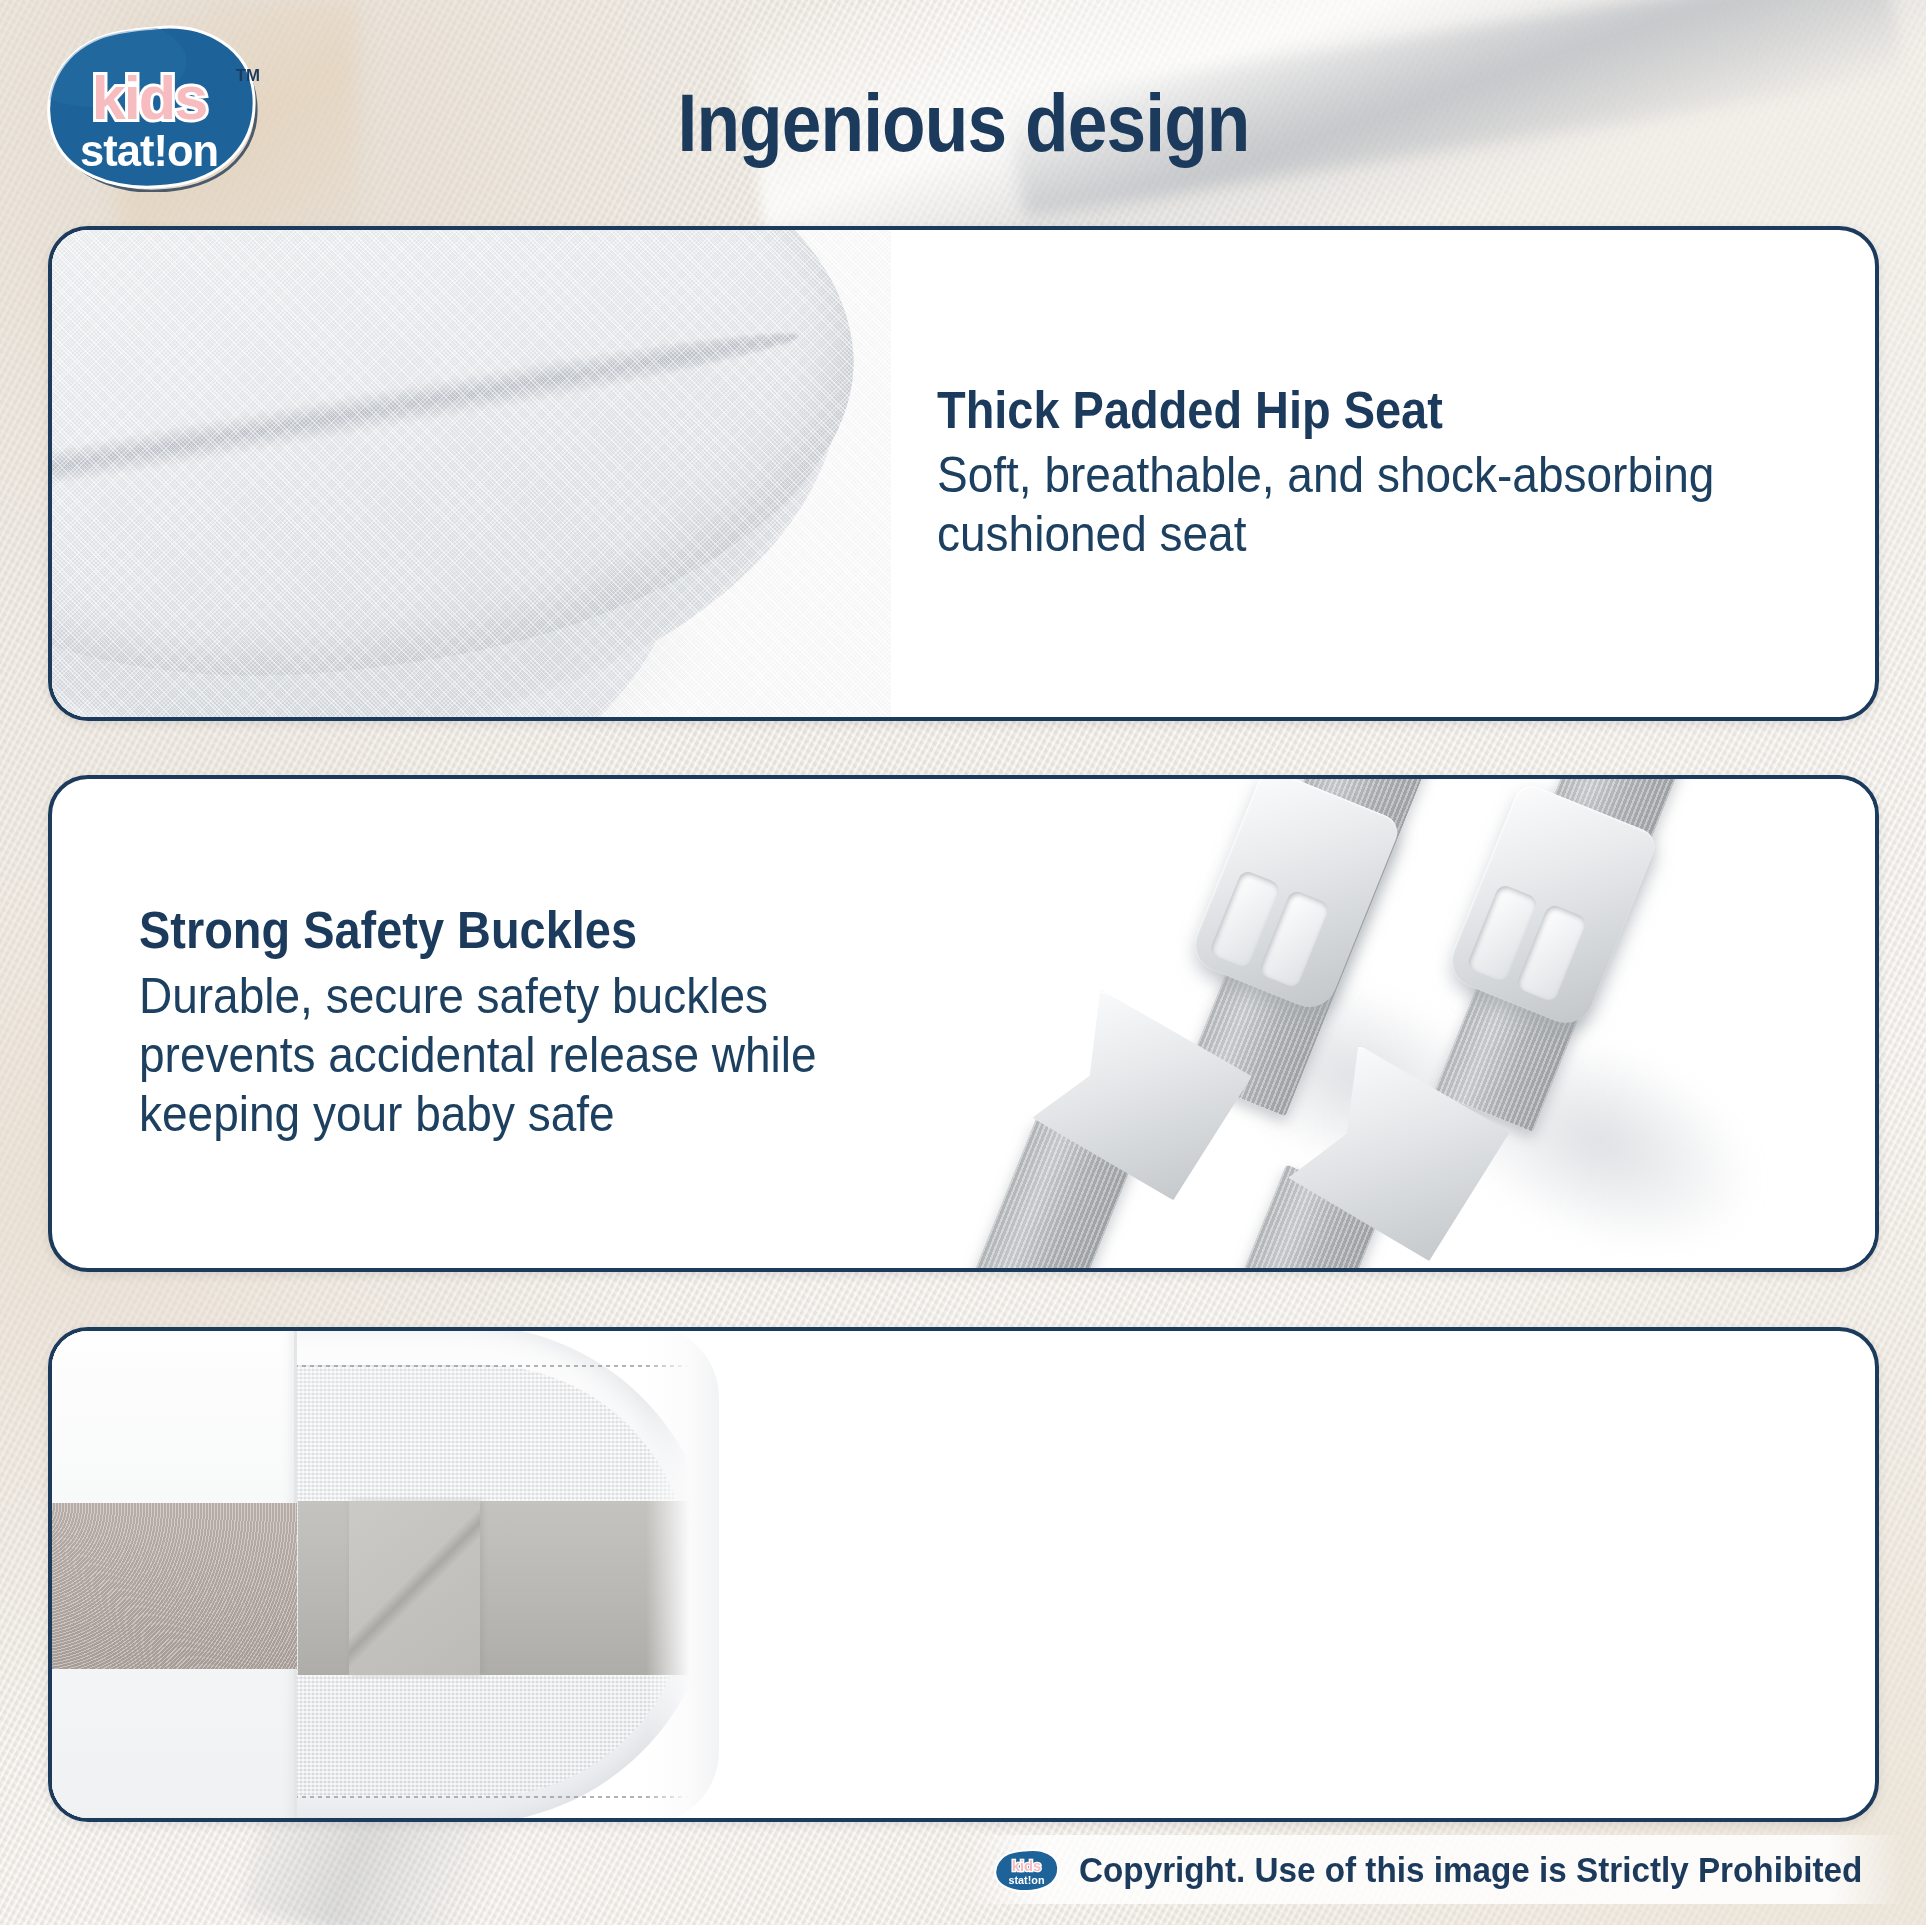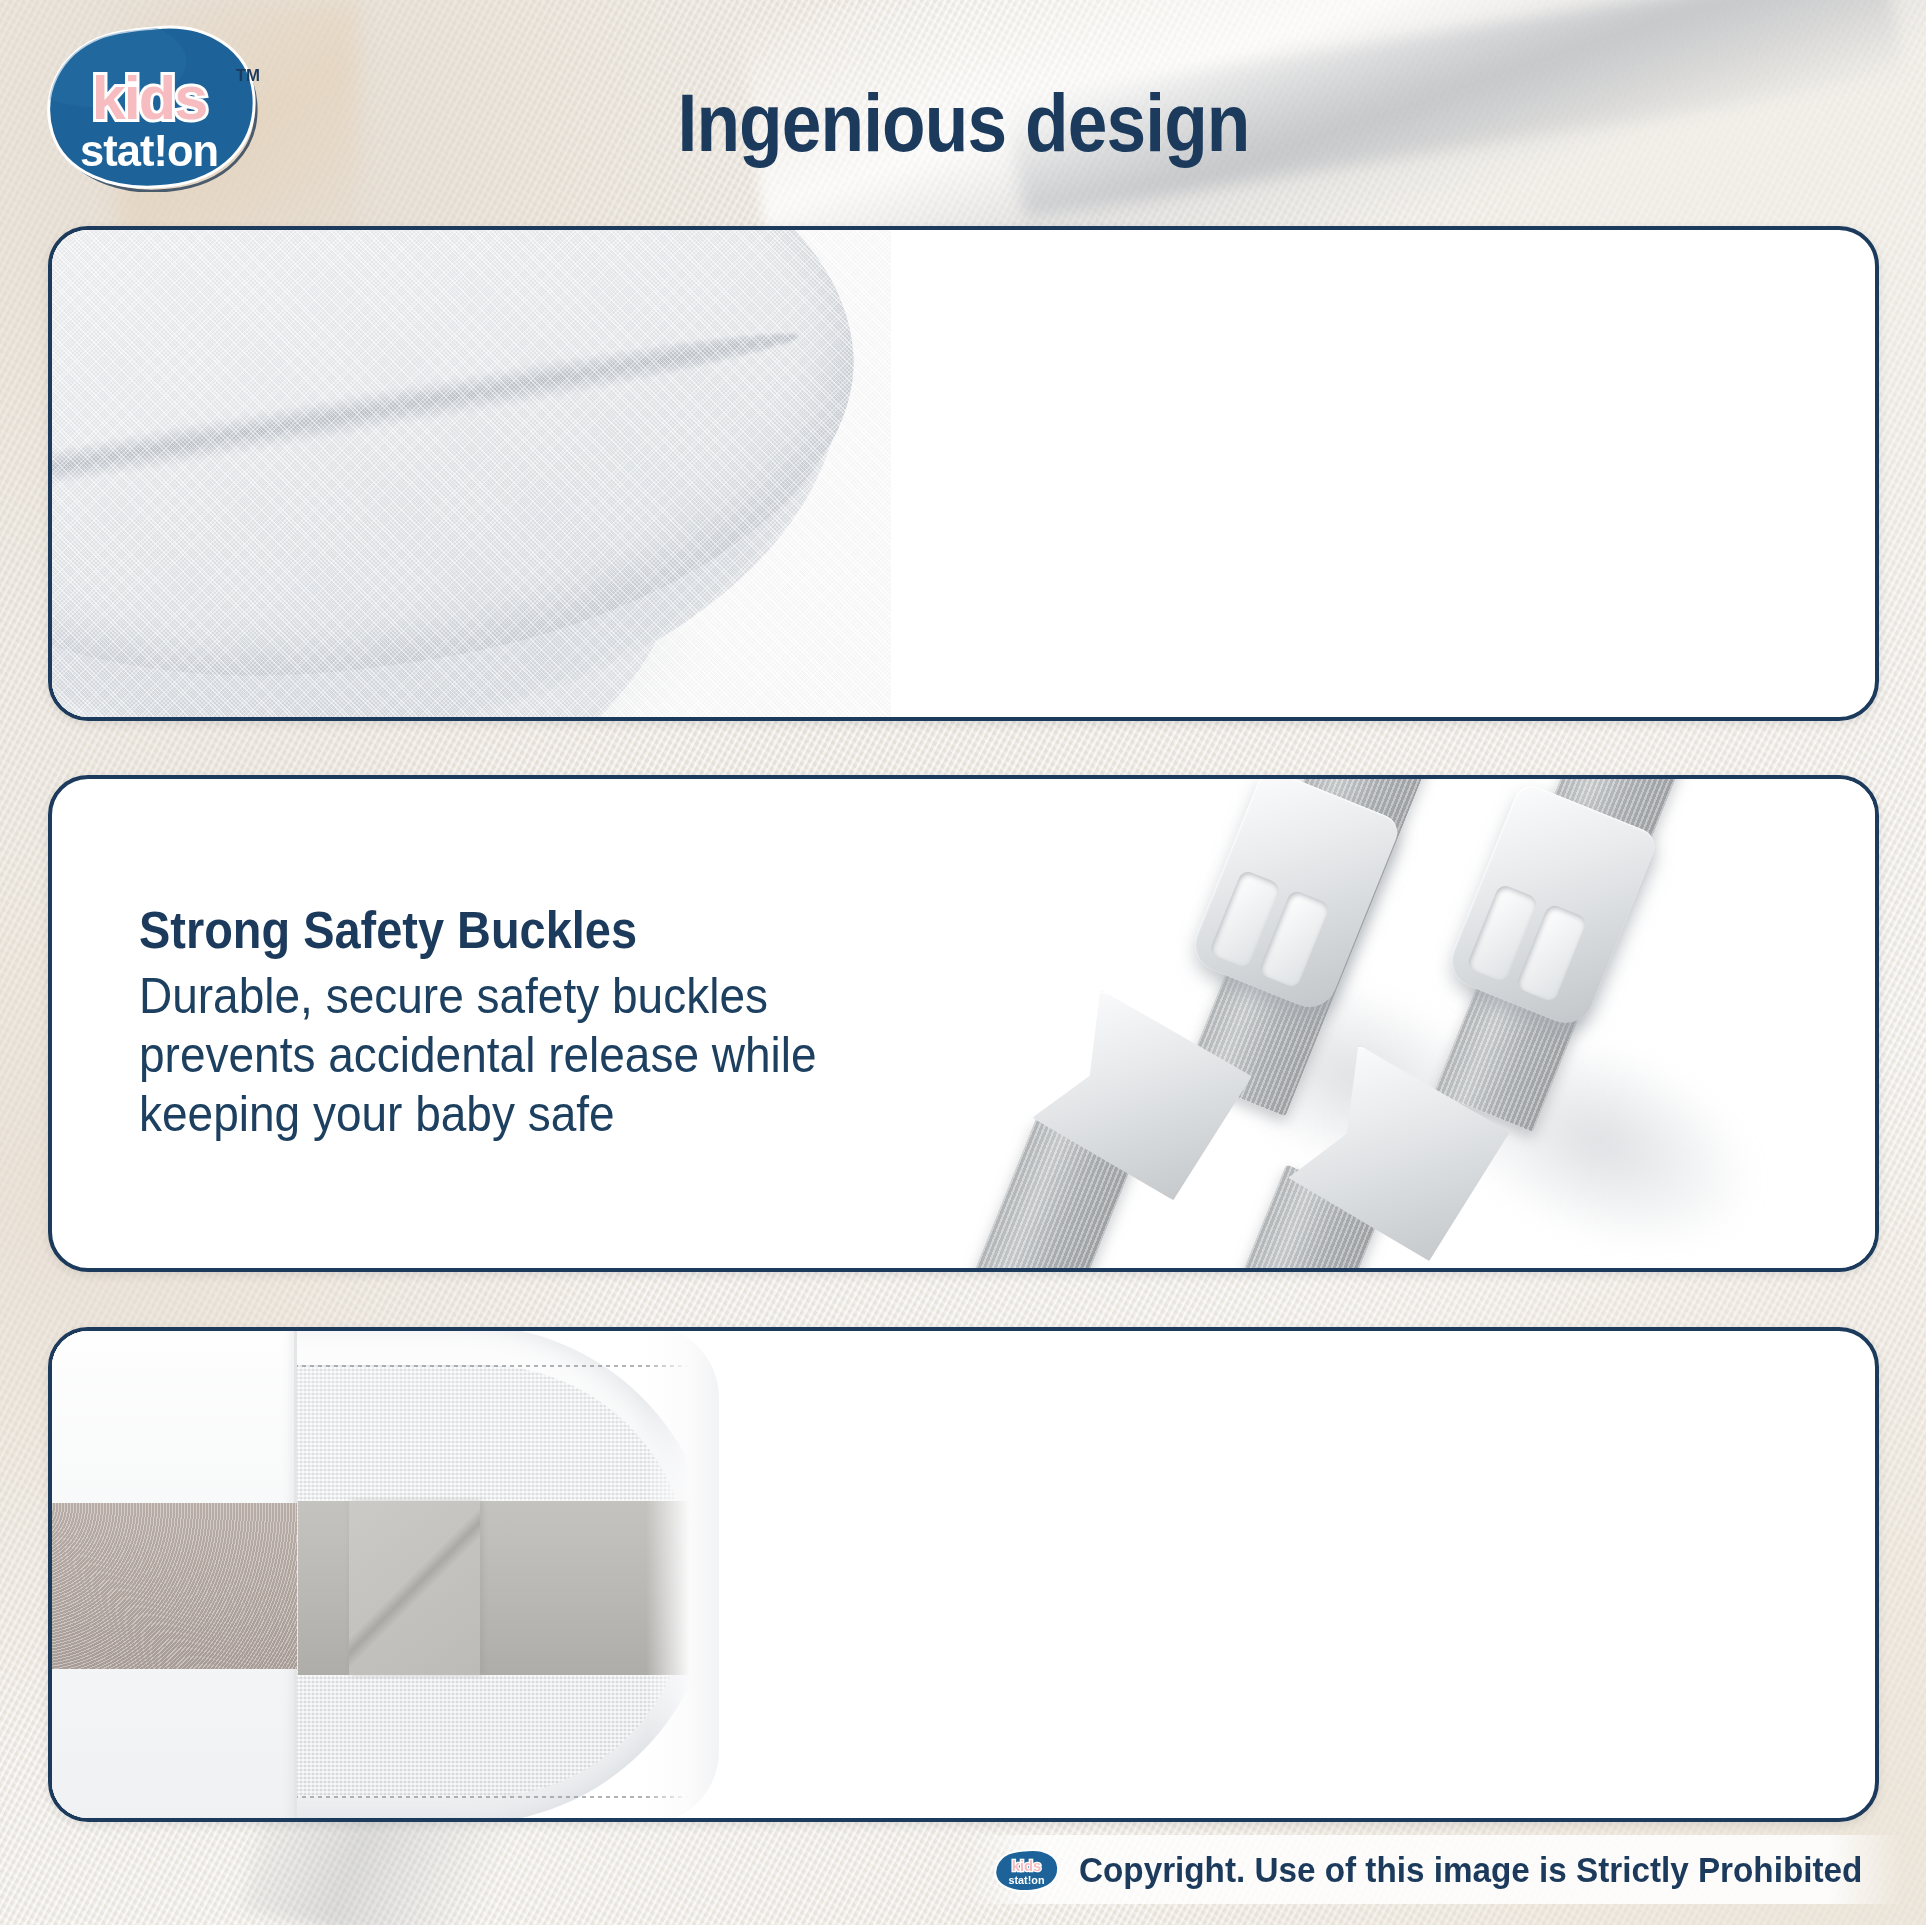--- a/index.html
+++ b/index.html
@@ -371,20 +371,24 @@
 <div class="card" id="card-1">
   <div class="card-inner">
     <div class="media hipseat-wrap">
       <div class="hipseat-shadow"></div>
       <div class="hipseat-body"></div>
       <div class="hipseat-edge"></div>
       <div class="hipseat-top"></div>
       <div class="hipseat-seam"></div>
       <div class="tex-weave"></div>
     </div>
+    <div class="copy right-pad">
+      <div class="card-title">Thick Padded Hip Seat</div>
+      <div class="card-desc">Soft, breathable, and shock-absorbing cushioned seat</div>
+    </div>
   </div>
 </div>
 
 <div class="card" id="card-2">
   <div class="card-inner rev">
     <div class="media buckle-wrap">
       <div class="soft-shadow sh-1"></div>
       <div class="soft-shadow sh-2"></div>
 
       <div class="strap strap-1"></div>

